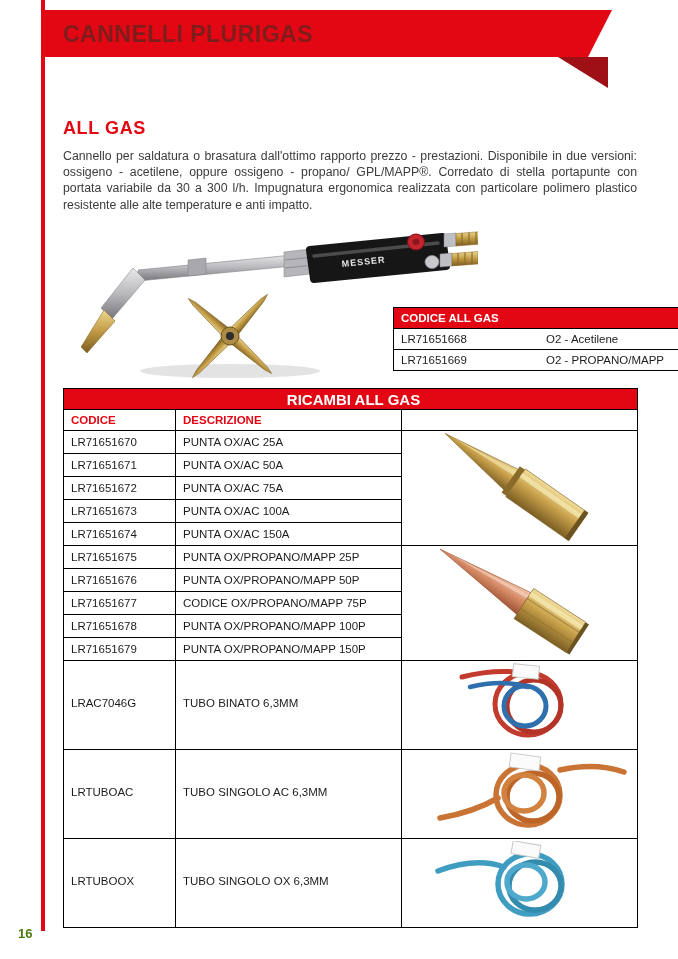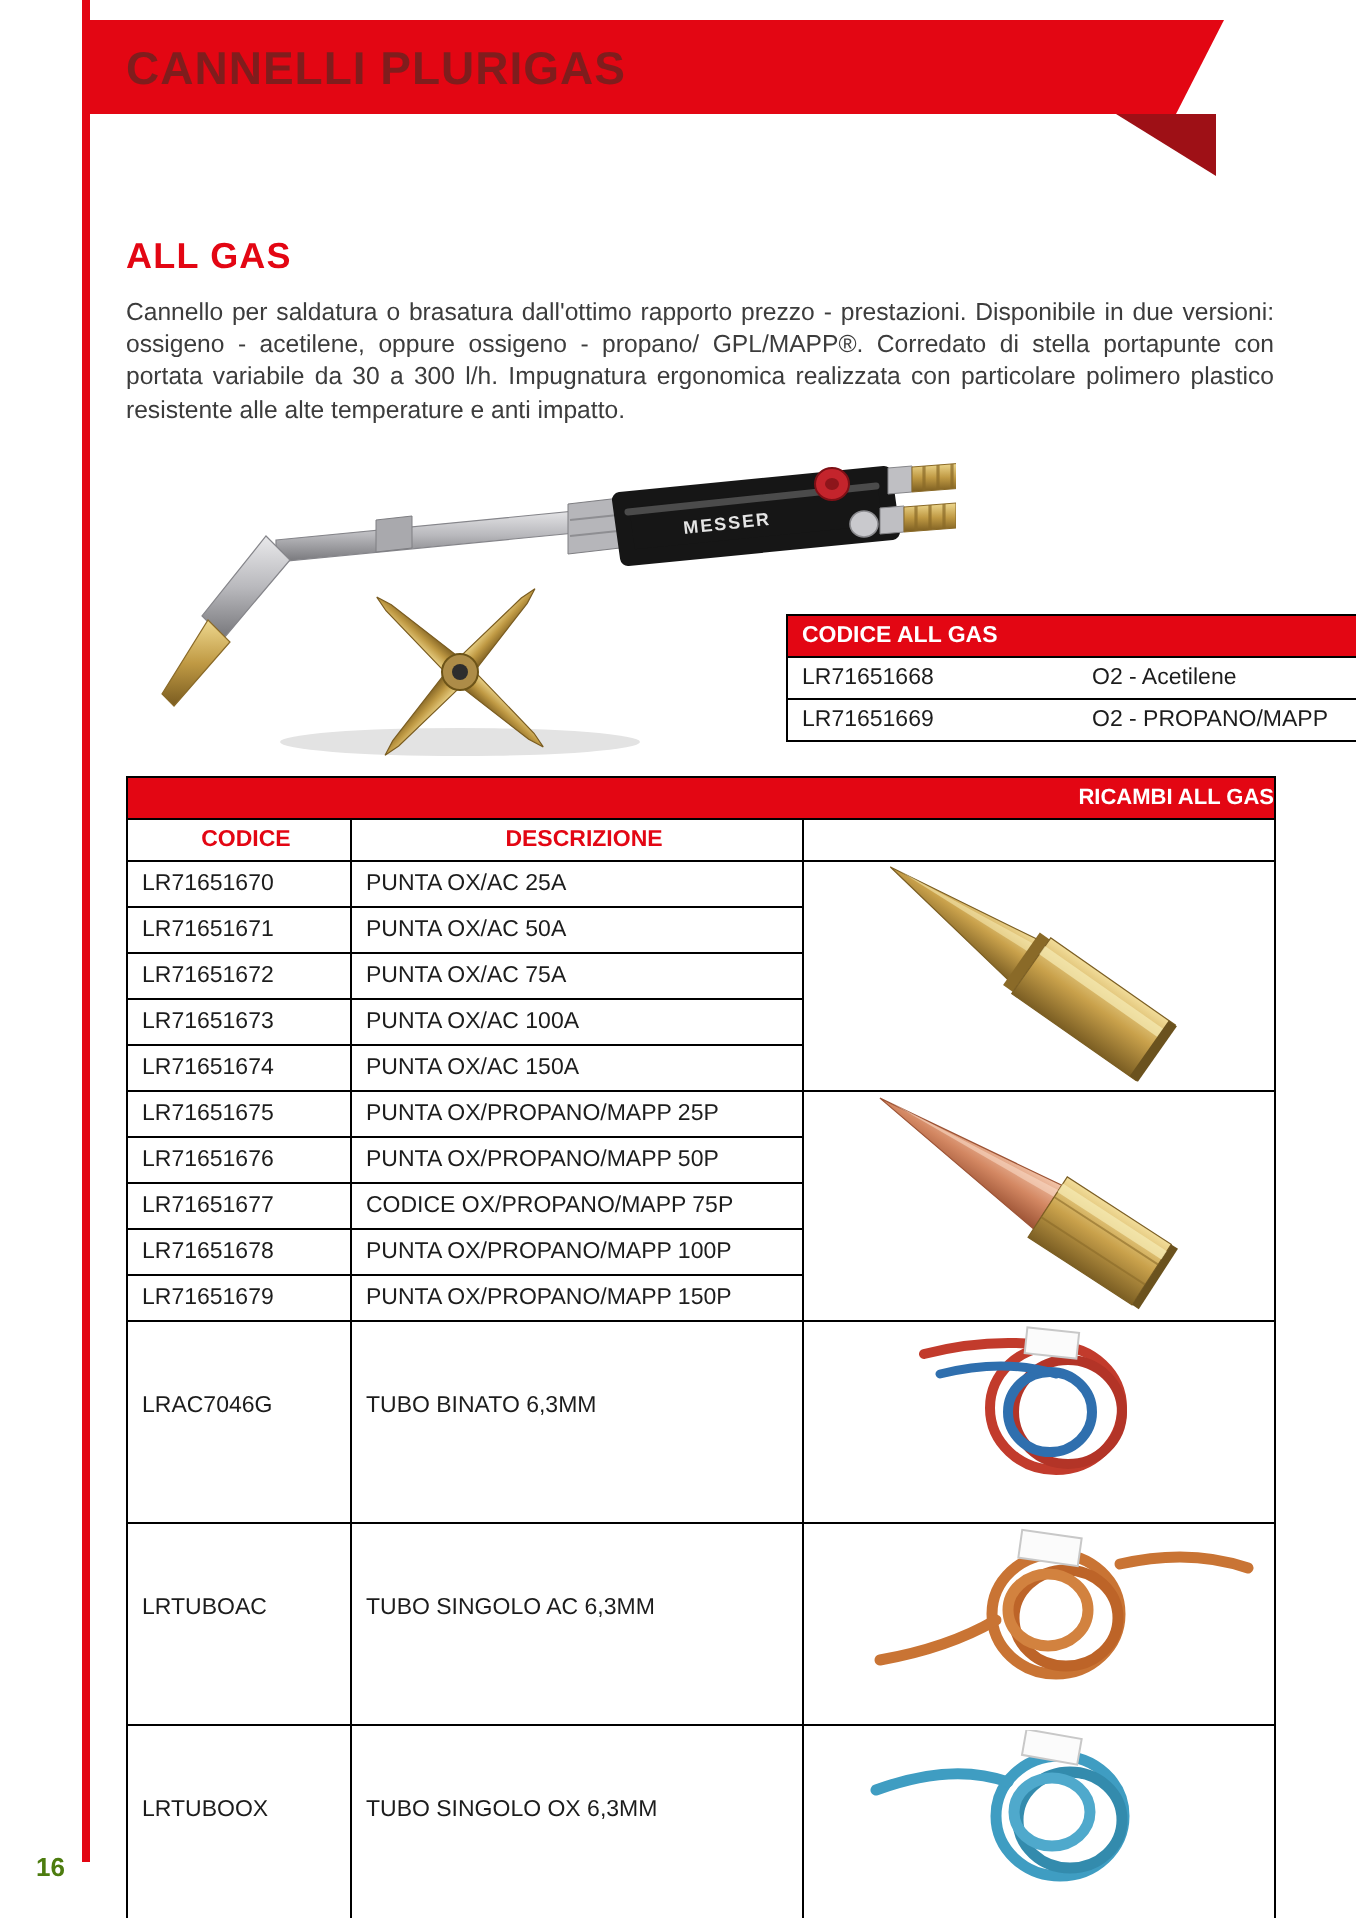--- a/index.html
+++ b/index.html
@@ -41,26 +41,26 @@
   .codice td.code { width:90px; }
   .ricambi {
     position:absolute; left:63px; top:388px; width:574px;
     table-layout:fixed; font-size:11.5px;
   }
   .ricambi col.c1 { width:112px; }
   .ricambi col.c2 { width:226px; }
   .ricambi col.c3 { width:236px; }
   .ricambi th, .ricambi td { border:1px solid #000; }
   .ricambi tr.rhead th {
-    background:#e30613; color:#fff; text-align:right; font-weight:bold;
-    height:20px; padding:0 0 0 6px; font-size:11px;
-  }
-  .ricambi tr.chead td { color:#e30613; font-weight:bold; height:20px; padding:0 0 0 7px;text-align:center; }
+    background:#e30613; color:#fff; text-align:center; font-weight:bold;
+    height:20px; padding:0 0 0 6px; font-size:15px;
+  }
+  .ricambi tr.chead td { color:#e30613; font-weight:bold; height:20px; padding:0 0 0 7px; }
   .ricambi tr.item td { height:22px; padding:0 0 0 7px; }
-  .ricambi tr.tall td { height:84px; padding:0 0 16px 7px; }
+  .ricambi tr.tall td { height:84px; padding:0 0 4px 7px; }
   .ricambi td.img { padding:0; text-align:center; vertical-align:middle; }
   .ricambi td.img svg { display:block; margin:0 auto; }
   .page-number {
     position:absolute; left:18px; top:926px;
     font-size:13px; font-weight:bold; color:#4d7c0f;
   }
 </style>
 </head>
 <body>
 

